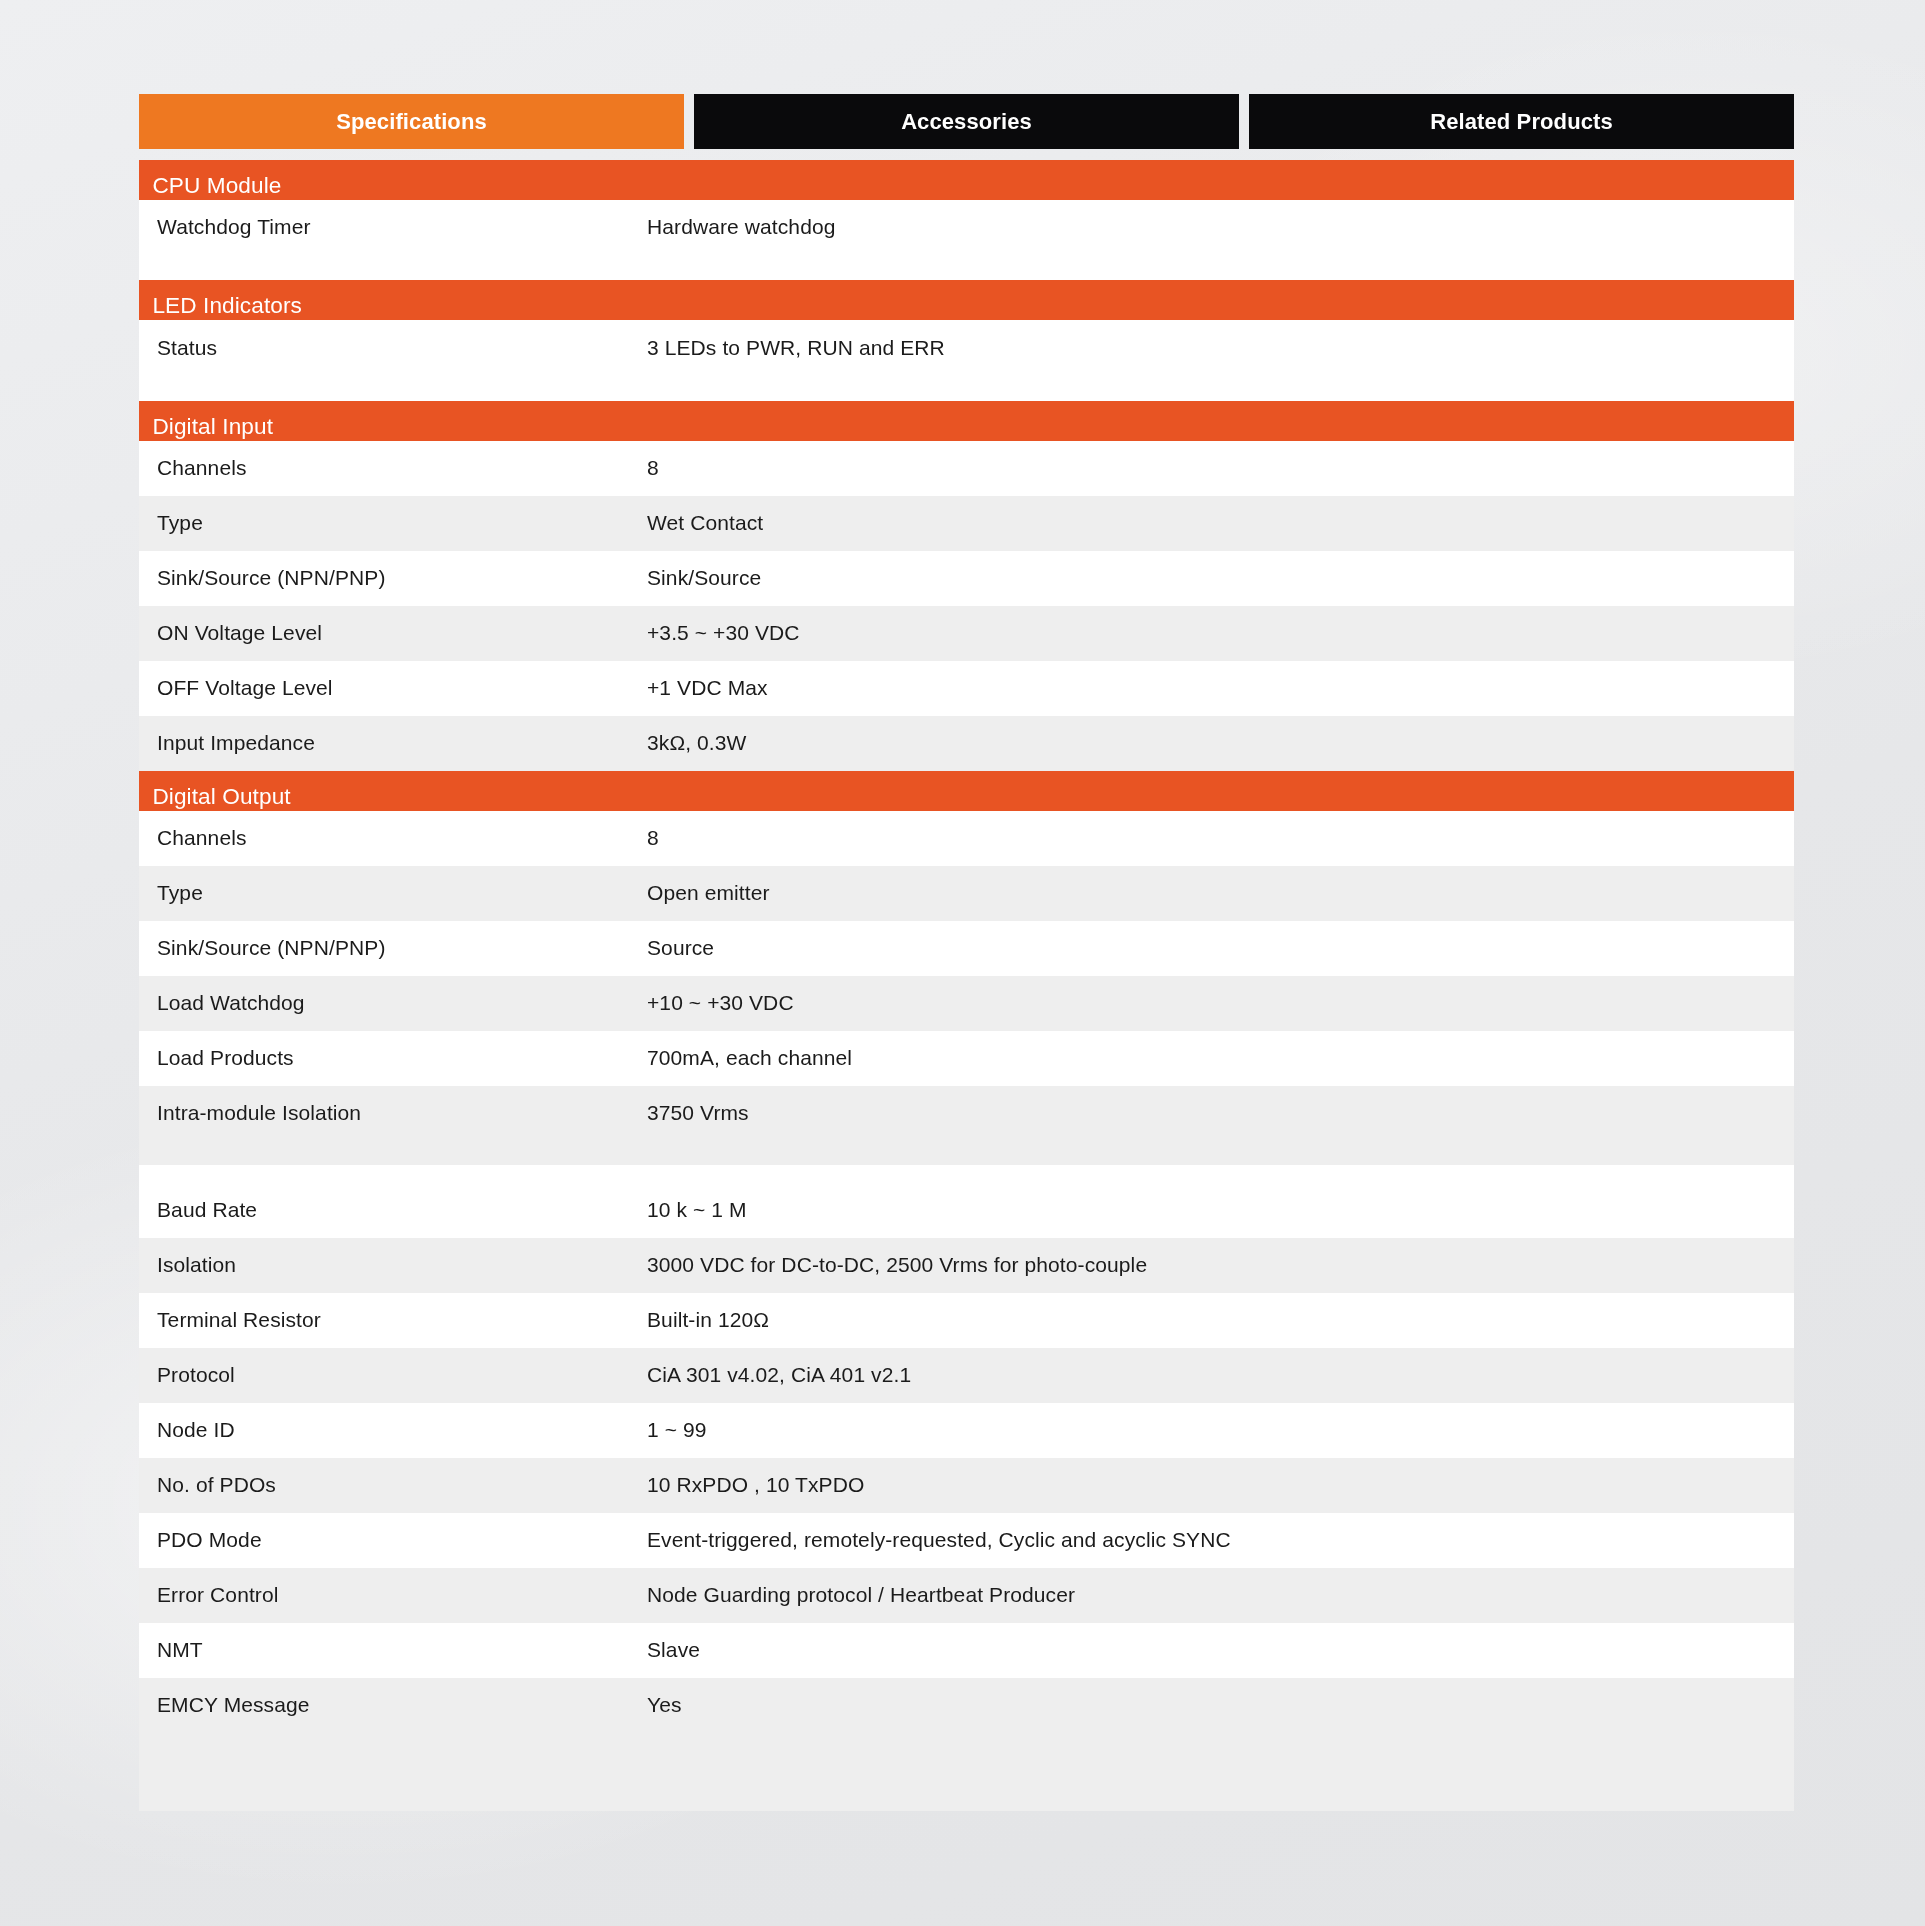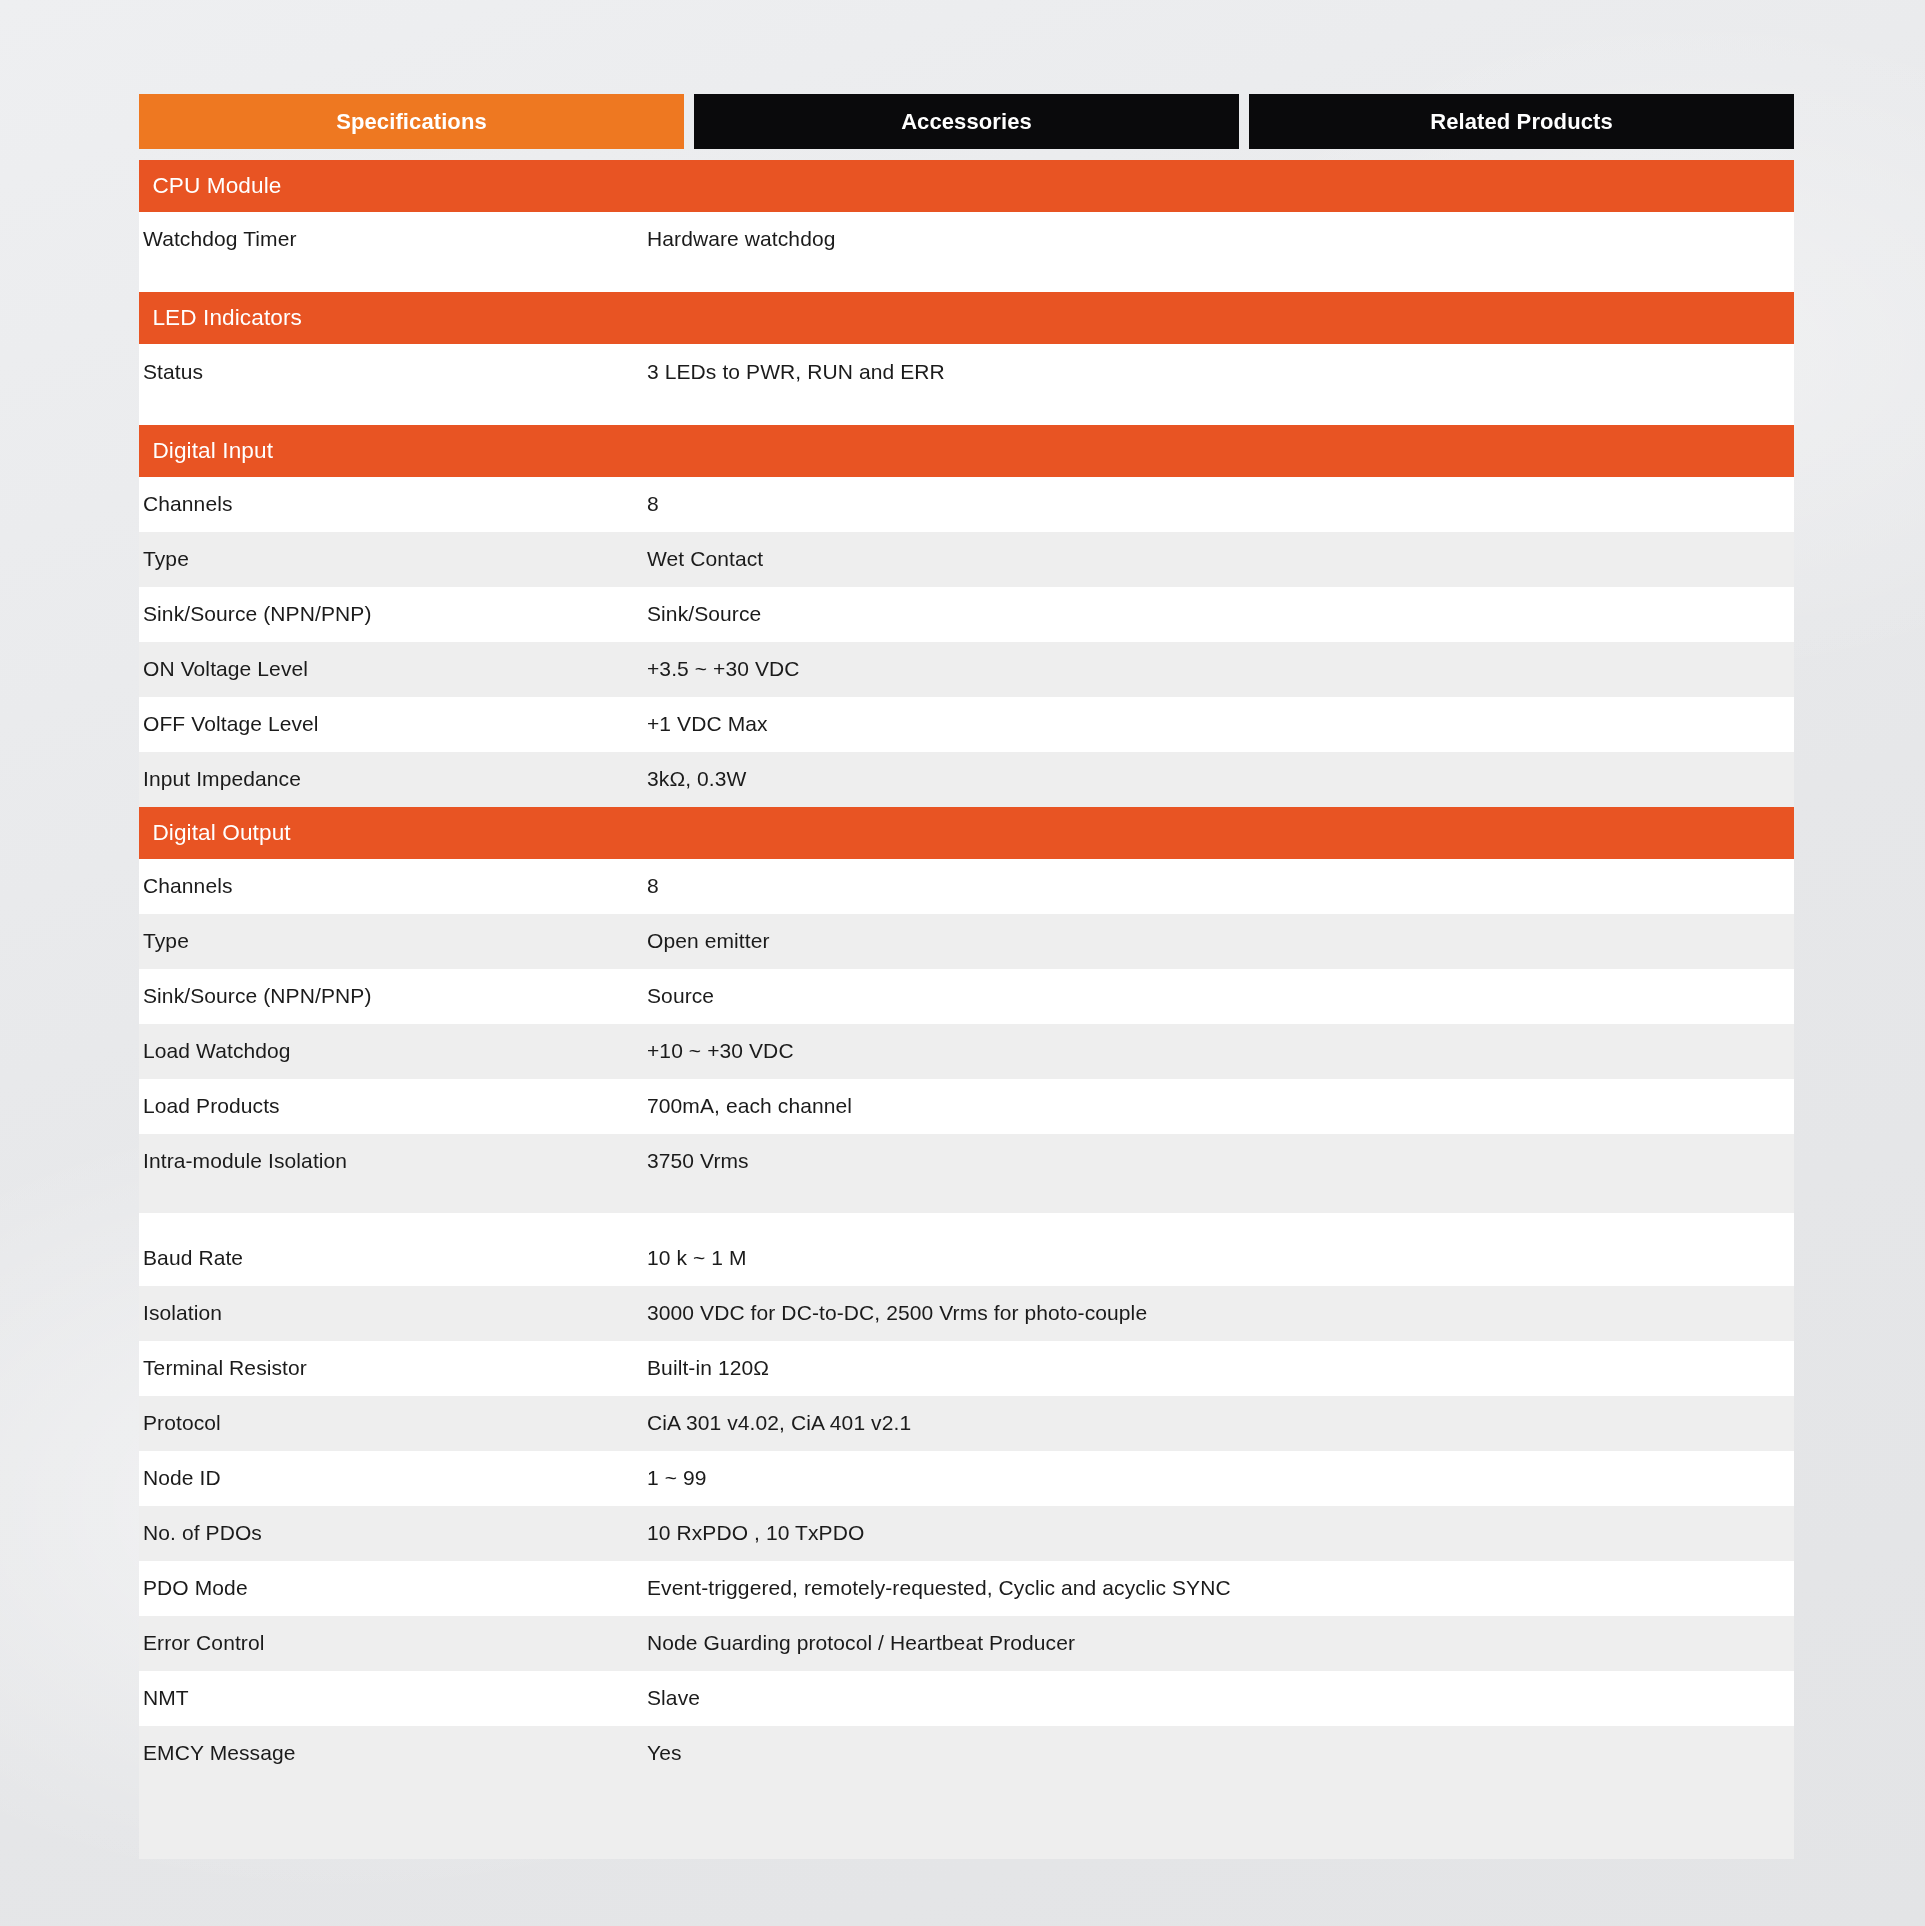--- a/index.html
+++ b/index.html
@@ -65,41 +65,41 @@
   .spec-table {
     width: 100%;
     background: #ffffff;
   }
 
   .section-header {
     background: #e85423;
     color: #ffffff;
     font-size: 22.6px;
     font-weight: 400;
-    height: 52px;
+    height: 40px;
     line-height: 52px;
     padding-left: 13.4px;
     box-sizing: border-box;
     letter-spacing: 0.1px;
   }
 
   .row {
     display: flex;
     align-items: center;
     min-height: 55px;
     box-sizing: border-box;
     background: #ffffff;
   }
   .row.alt {
     background: #eeeeee;
   }
   .row .label {
     width: 508px;
     flex: 0 0 508px;
-    padding-left: 4px;
+    padding-left: 18px;
     box-sizing: border-box;
     font-size: 21px;
     color: #1b1b1b;
     letter-spacing: 0.1px;
   }
   .row .value {
     flex: 1 1 auto;
     font-size: 21px;
     color: #1b1b1b;
     letter-spacing: 0.1px;

